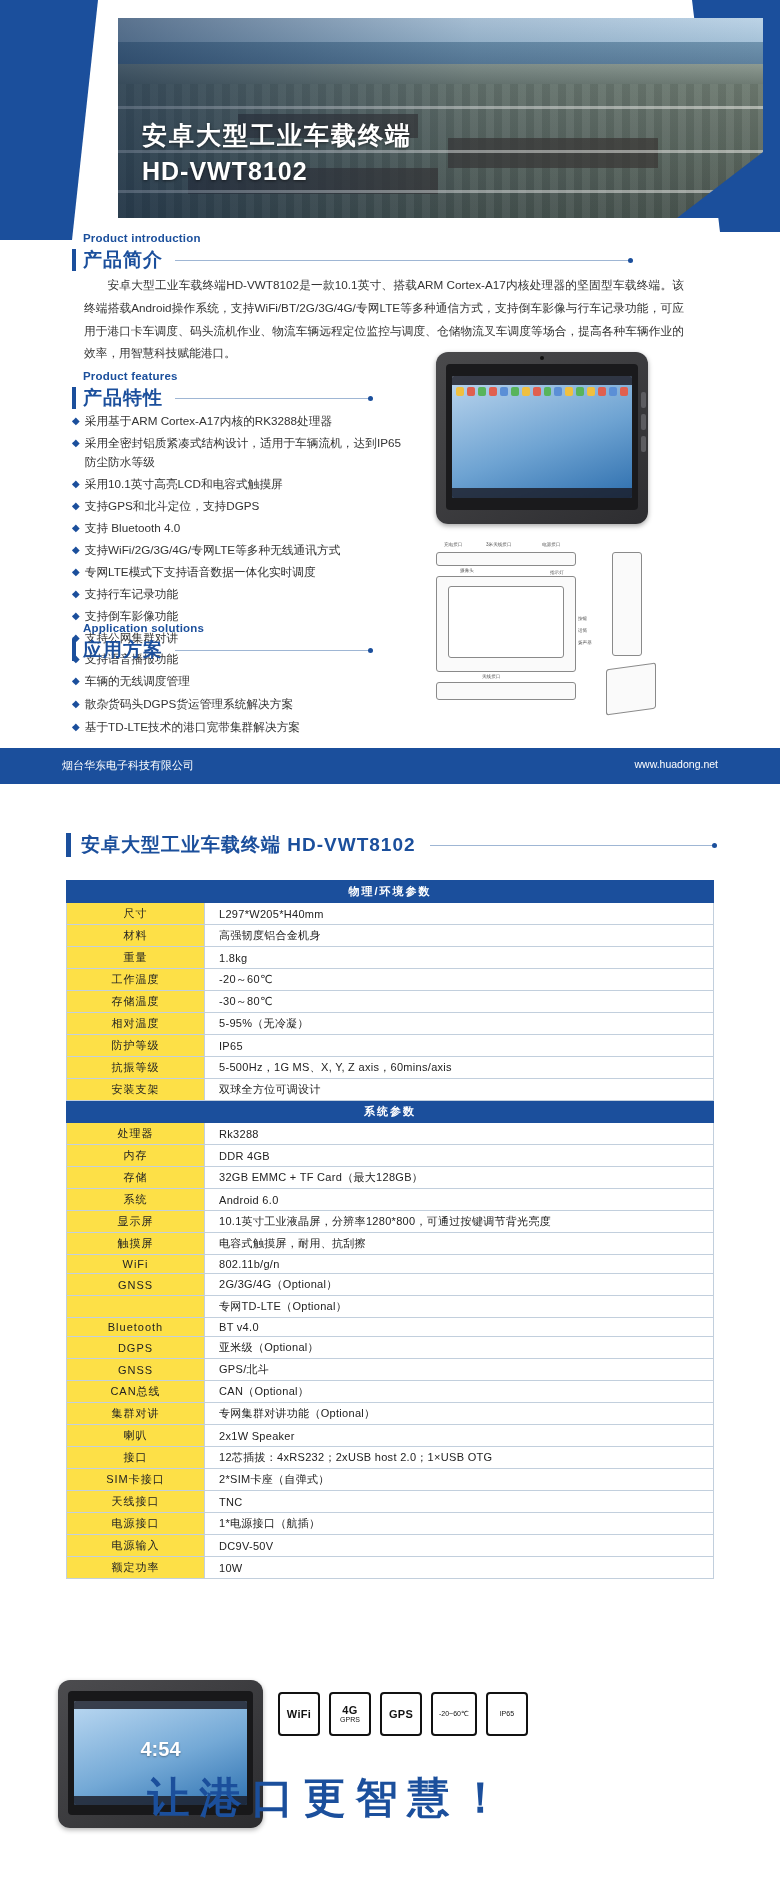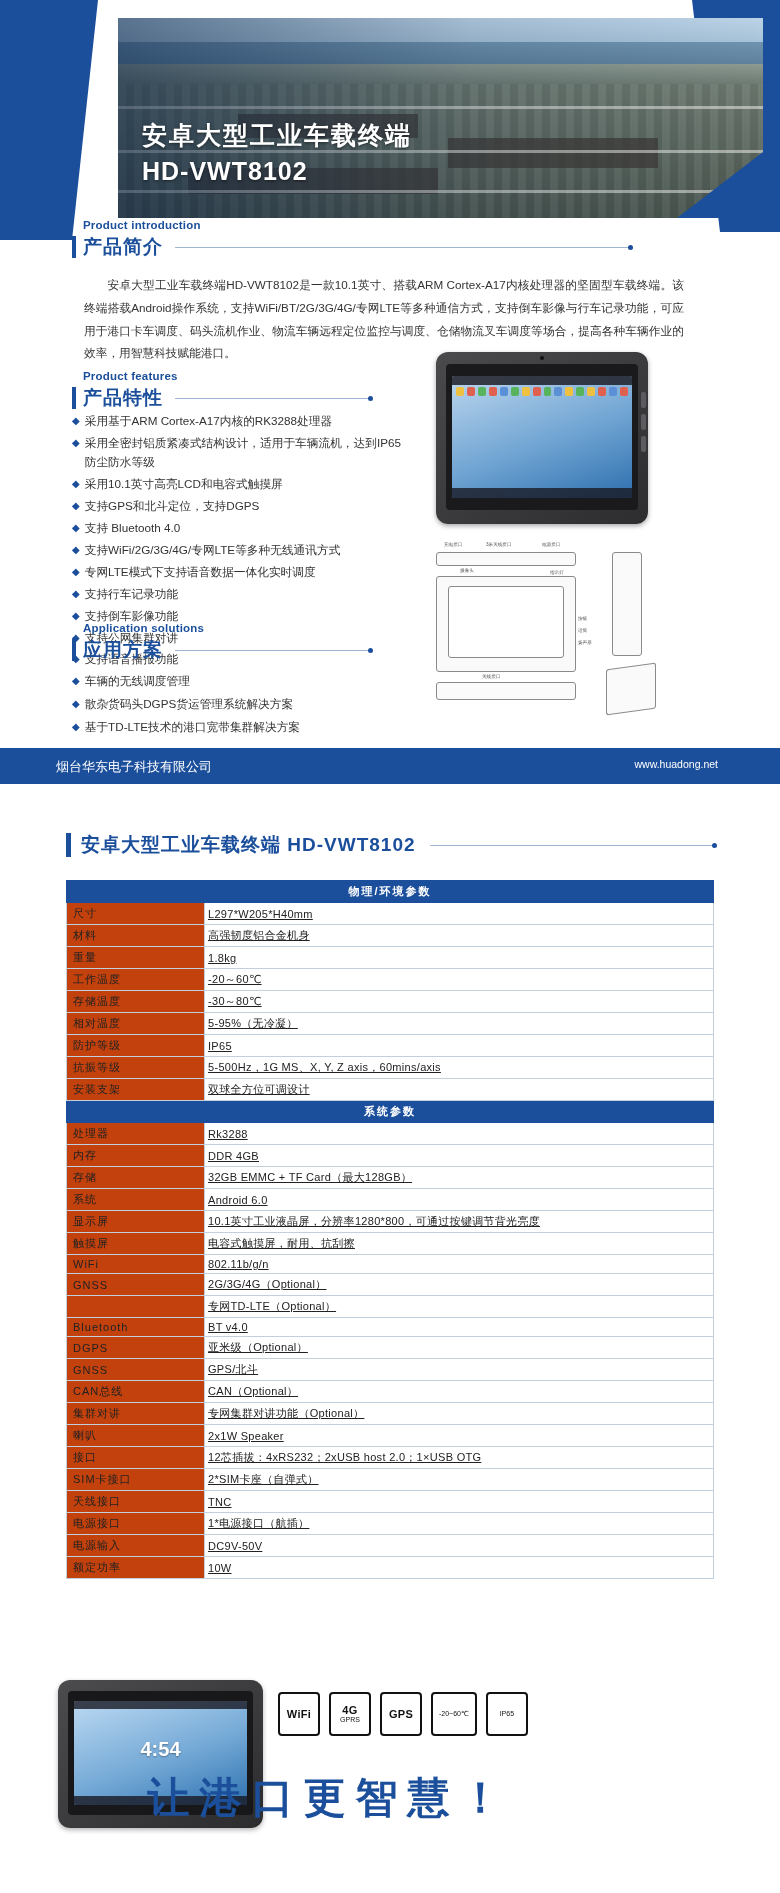--- a/index.html
+++ b/index.html
@@ -180,21 +180,21 @@
   }
   .dw-label{ position:absolute; font-size:4.6px; color:#555; white-space:nowrap; }
   .dw-box{ position:absolute; border:1px solid #8a8a8a; border-radius:3px; background:#fafafa; }
 
   
   .footer-bar{
     position:absolute; left:0; top:748px; width:780px; height:36px;
     background:#1b4f9c;
   }
   .footer-company{
-    position:absolute; left:56px; top:758px; font-size:13px; color:#fff;
+    position:absolute; left:62px; top:758px; font-size:11px; color:#fff;
   }
   .footer-url{
     position:absolute; right:62px; top:758px; font-size:10.5px; color:#fff;
   }
 
   
   .p2-title-row{
     position:absolute; left:66px; top:832px; width:650px;
     display:flex; align-items:center;
   }
@@ -208,23 +208,23 @@
 
   
   .spec-table{
     position:absolute; left:66px; top:880px; width:648px;
     border-collapse:collapse; font-size:11px;
   }
   .spec-table td{
     border:1px solid #c2cfdd; padding:3px 6px; height:19px; color:#222;
   }
   .spec-table td.k{
-    width:138px; text-align:left; letter-spacing:1px; background:#c2410c;
-  }
-  .spec-table td.v{ padding-left:3px; letter-spacing:.3px;text-decoration:underline; }
+    width:138px; text-align:center; letter-spacing:1px; background:#fde047;
+  }
+  .spec-table td.v{ padding-left:14px; letter-spacing:.3px; }
   .spec-table tr.group td{
     background:#1b4f9c; color:#fff; text-align:center; font-weight:bold;
     letter-spacing:2px; border:1px solid #1b4f9c; height:20px;
   }
 
   
   .bottom-device{
     position:absolute; left:58px; top:1680px; width:205px; height:148px;
   }
   .bd-body{
@@ -283,21 +283,21 @@
       <div class="road" style="top:172px;"></div>
     </div>
     <div class="hero-shade"></div>
     <div class="hero-title-wrap">
       <div class="hero-title">安卓大型工业车载终端</div>
       <div class="hero-model">HD-VWT8102</div>
     </div>
     <div class="hero-corner"></div>
   </div>
 
-  <div class="sec" style="left:72px; top:219px; width:560px;">
+  <div class="sec" style="left:72px; top:232px; width:560px;">
     <div class="sec-en">Product introduction</div>
     <div class="sec-cn-row">
       <div class="sec-bar"></div>
       <div class="sec-cn">产品简介</div>
       <div class="sec-line"></div>
     </div>
   </div>
 
   <div class="intro-text">安卓大型工业车载终端HD-VWT8102是一款10.1英寸、搭载ARM Cortex-A17内核处理器的坚固型车载终端。该终端搭载Android操作系统，支持WiFi/BT/2G/3G/4G/专网LTE等多种通信方式，支持倒车影像与行车记录功能，可应用于港口卡车调度、码头流机作业、物流车辆远程定位监控与调度、仓储物流叉车调度等场合，提高各种车辆作业的效率，用智慧科技赋能港口。</div>
 

